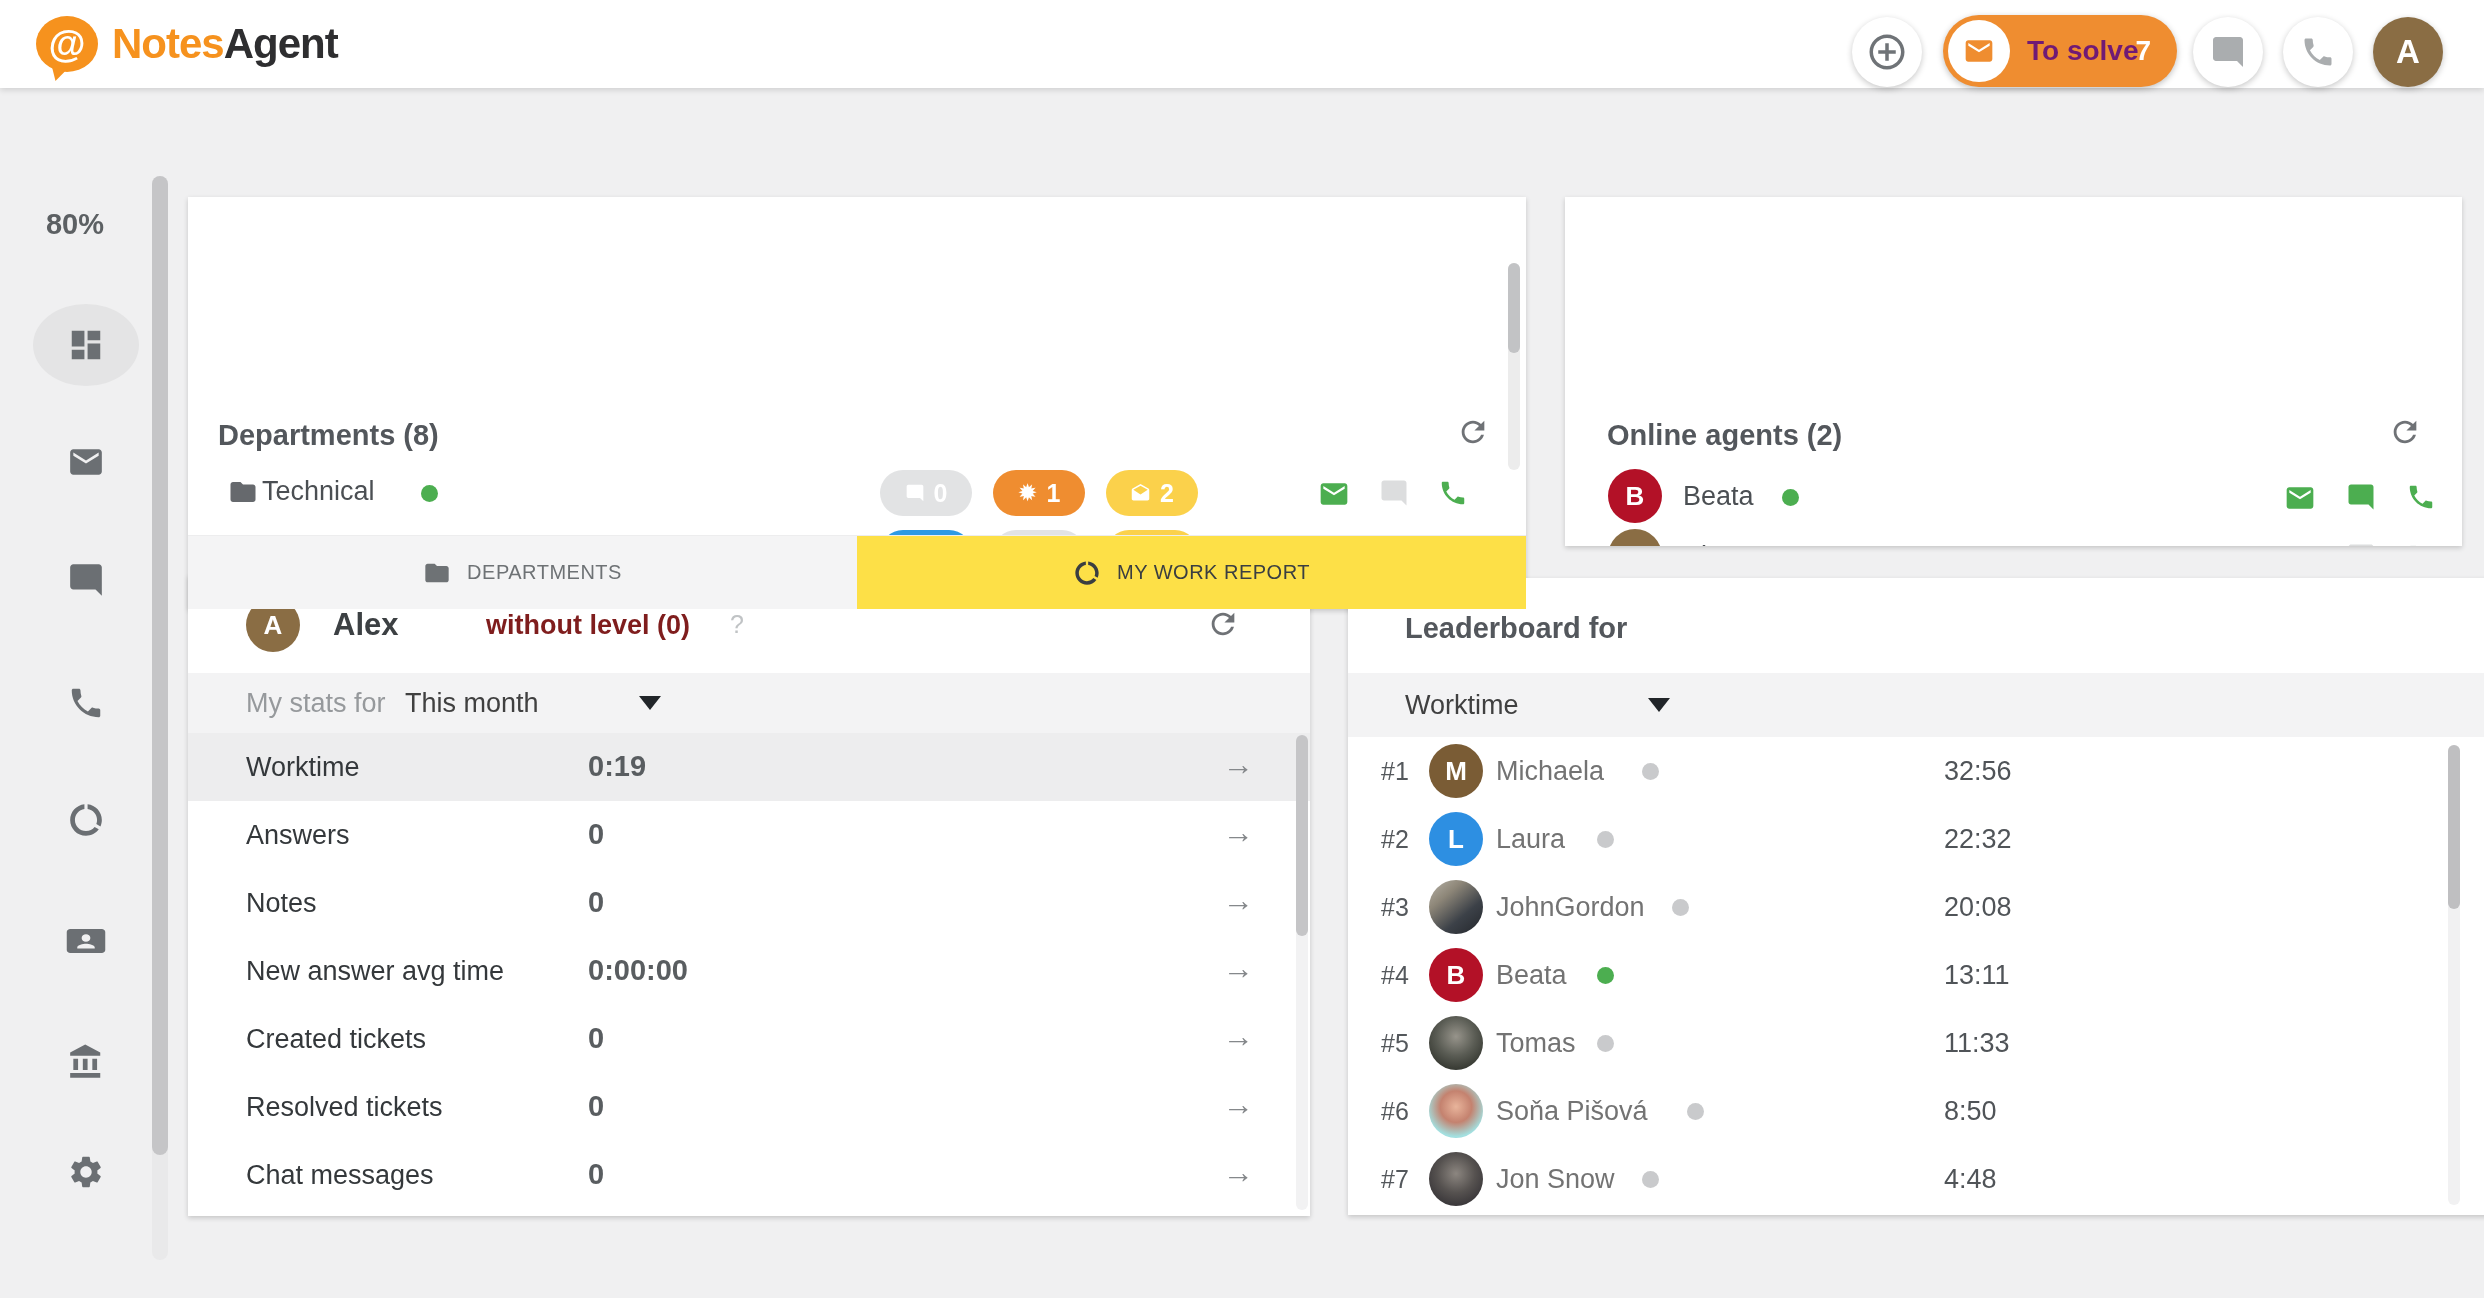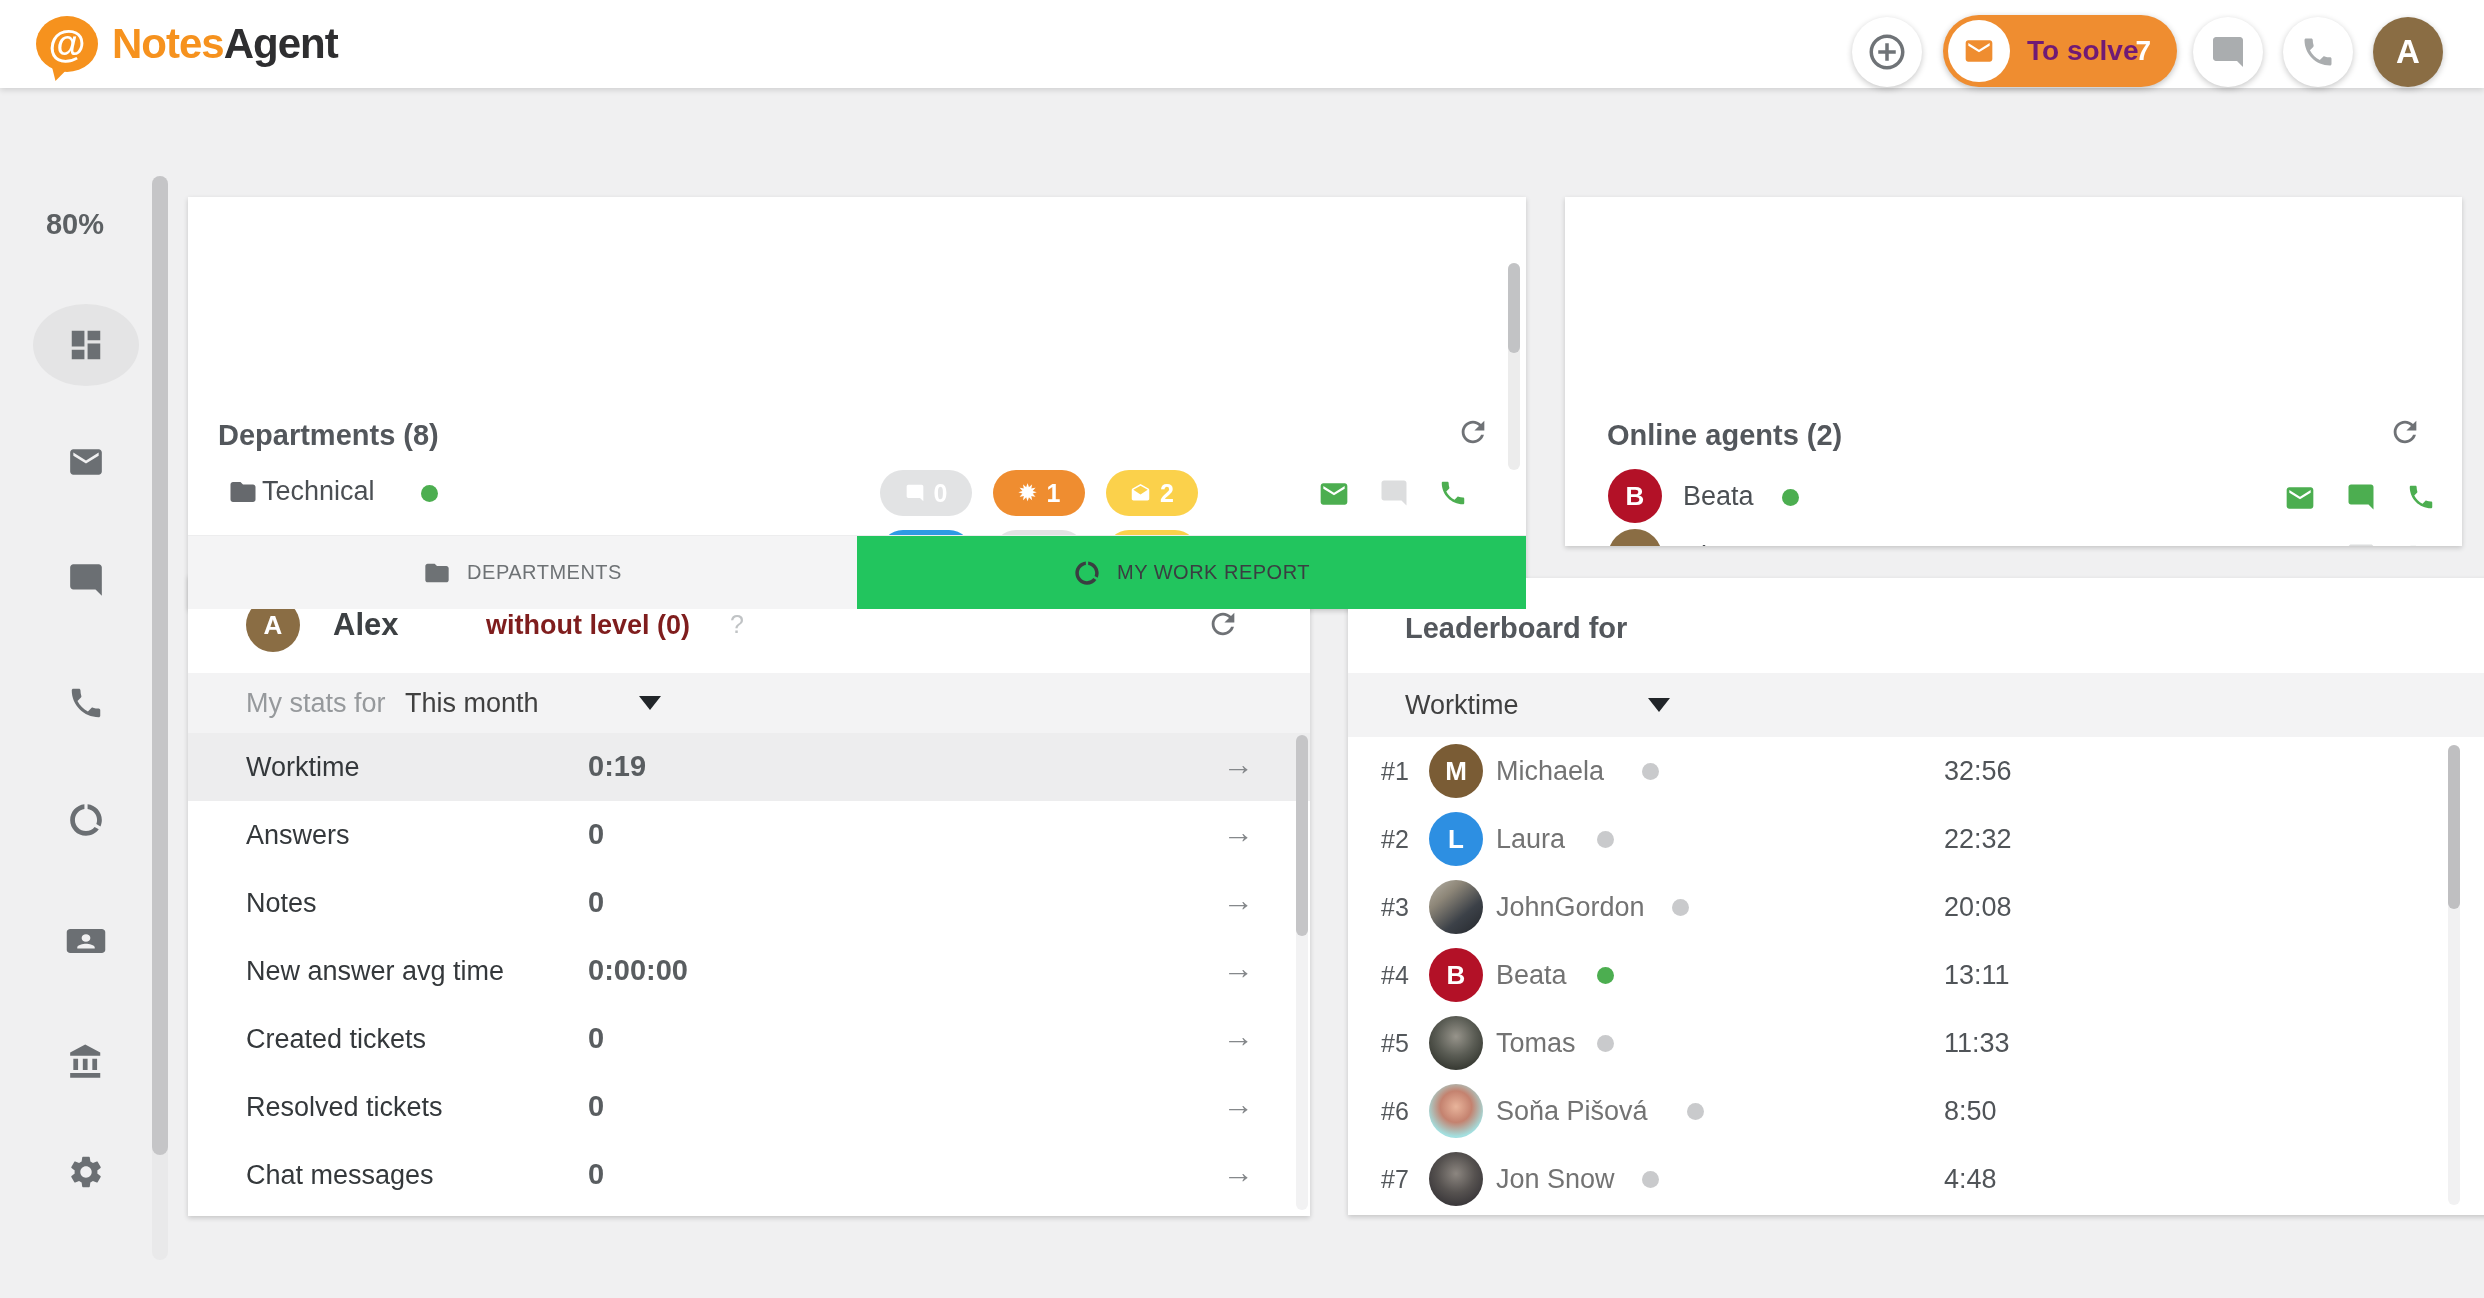--- a/index.html
+++ b/index.html
@@ -84,21 +84,21 @@
   .act.off { color:#dcddde; }
   .dept-scroll { position:absolute; left:1320px; top:66px; width:12px; height:207px;
                  background:#ececec; border-radius:6px; }
   .dept-scroll .thumb { position:absolute; top:0; width:12px; height:90px; background:#c2c3c5; border-radius:6px; }
 
   .tabs { position:absolute; left:0; right:0; bottom:0; height:74px; display:flex; z-index:10;
           border-top:1px solid #ededee; }
   .tab { flex:1; display:flex; align-items:center; justify-content:center; gap:16px;
          font-size:20px; letter-spacing:.5px; }
   .tab-departments { background:#f4f4f5; color:#6e7275; }
-  .tab-work        { background:#22c55e; color:#3a3e41; }
+  .tab-work        { background:#fde047; color:#3a3e41; }
 
   
   .agent-rows { position:absolute; top:270px; left:0; right:0; }
   .agent-row { position:relative; height:60px; }
   .avatar-sm { position:absolute; left:43px; top:2px; width:54px; height:54px; border-radius:50%;
                color:#fff; font-size:26px; font-weight:bold; display:flex; align-items:center;
                justify-content:center; }
   .agent-name { position:absolute; left:118px; top:14px; font-size:27px; color:#4b4f53; }
   .agent-row .dot { position:absolute; top:22px; }
   .agent-actions { position:absolute; left:719px; top:15px; display:flex; gap:30px; }

